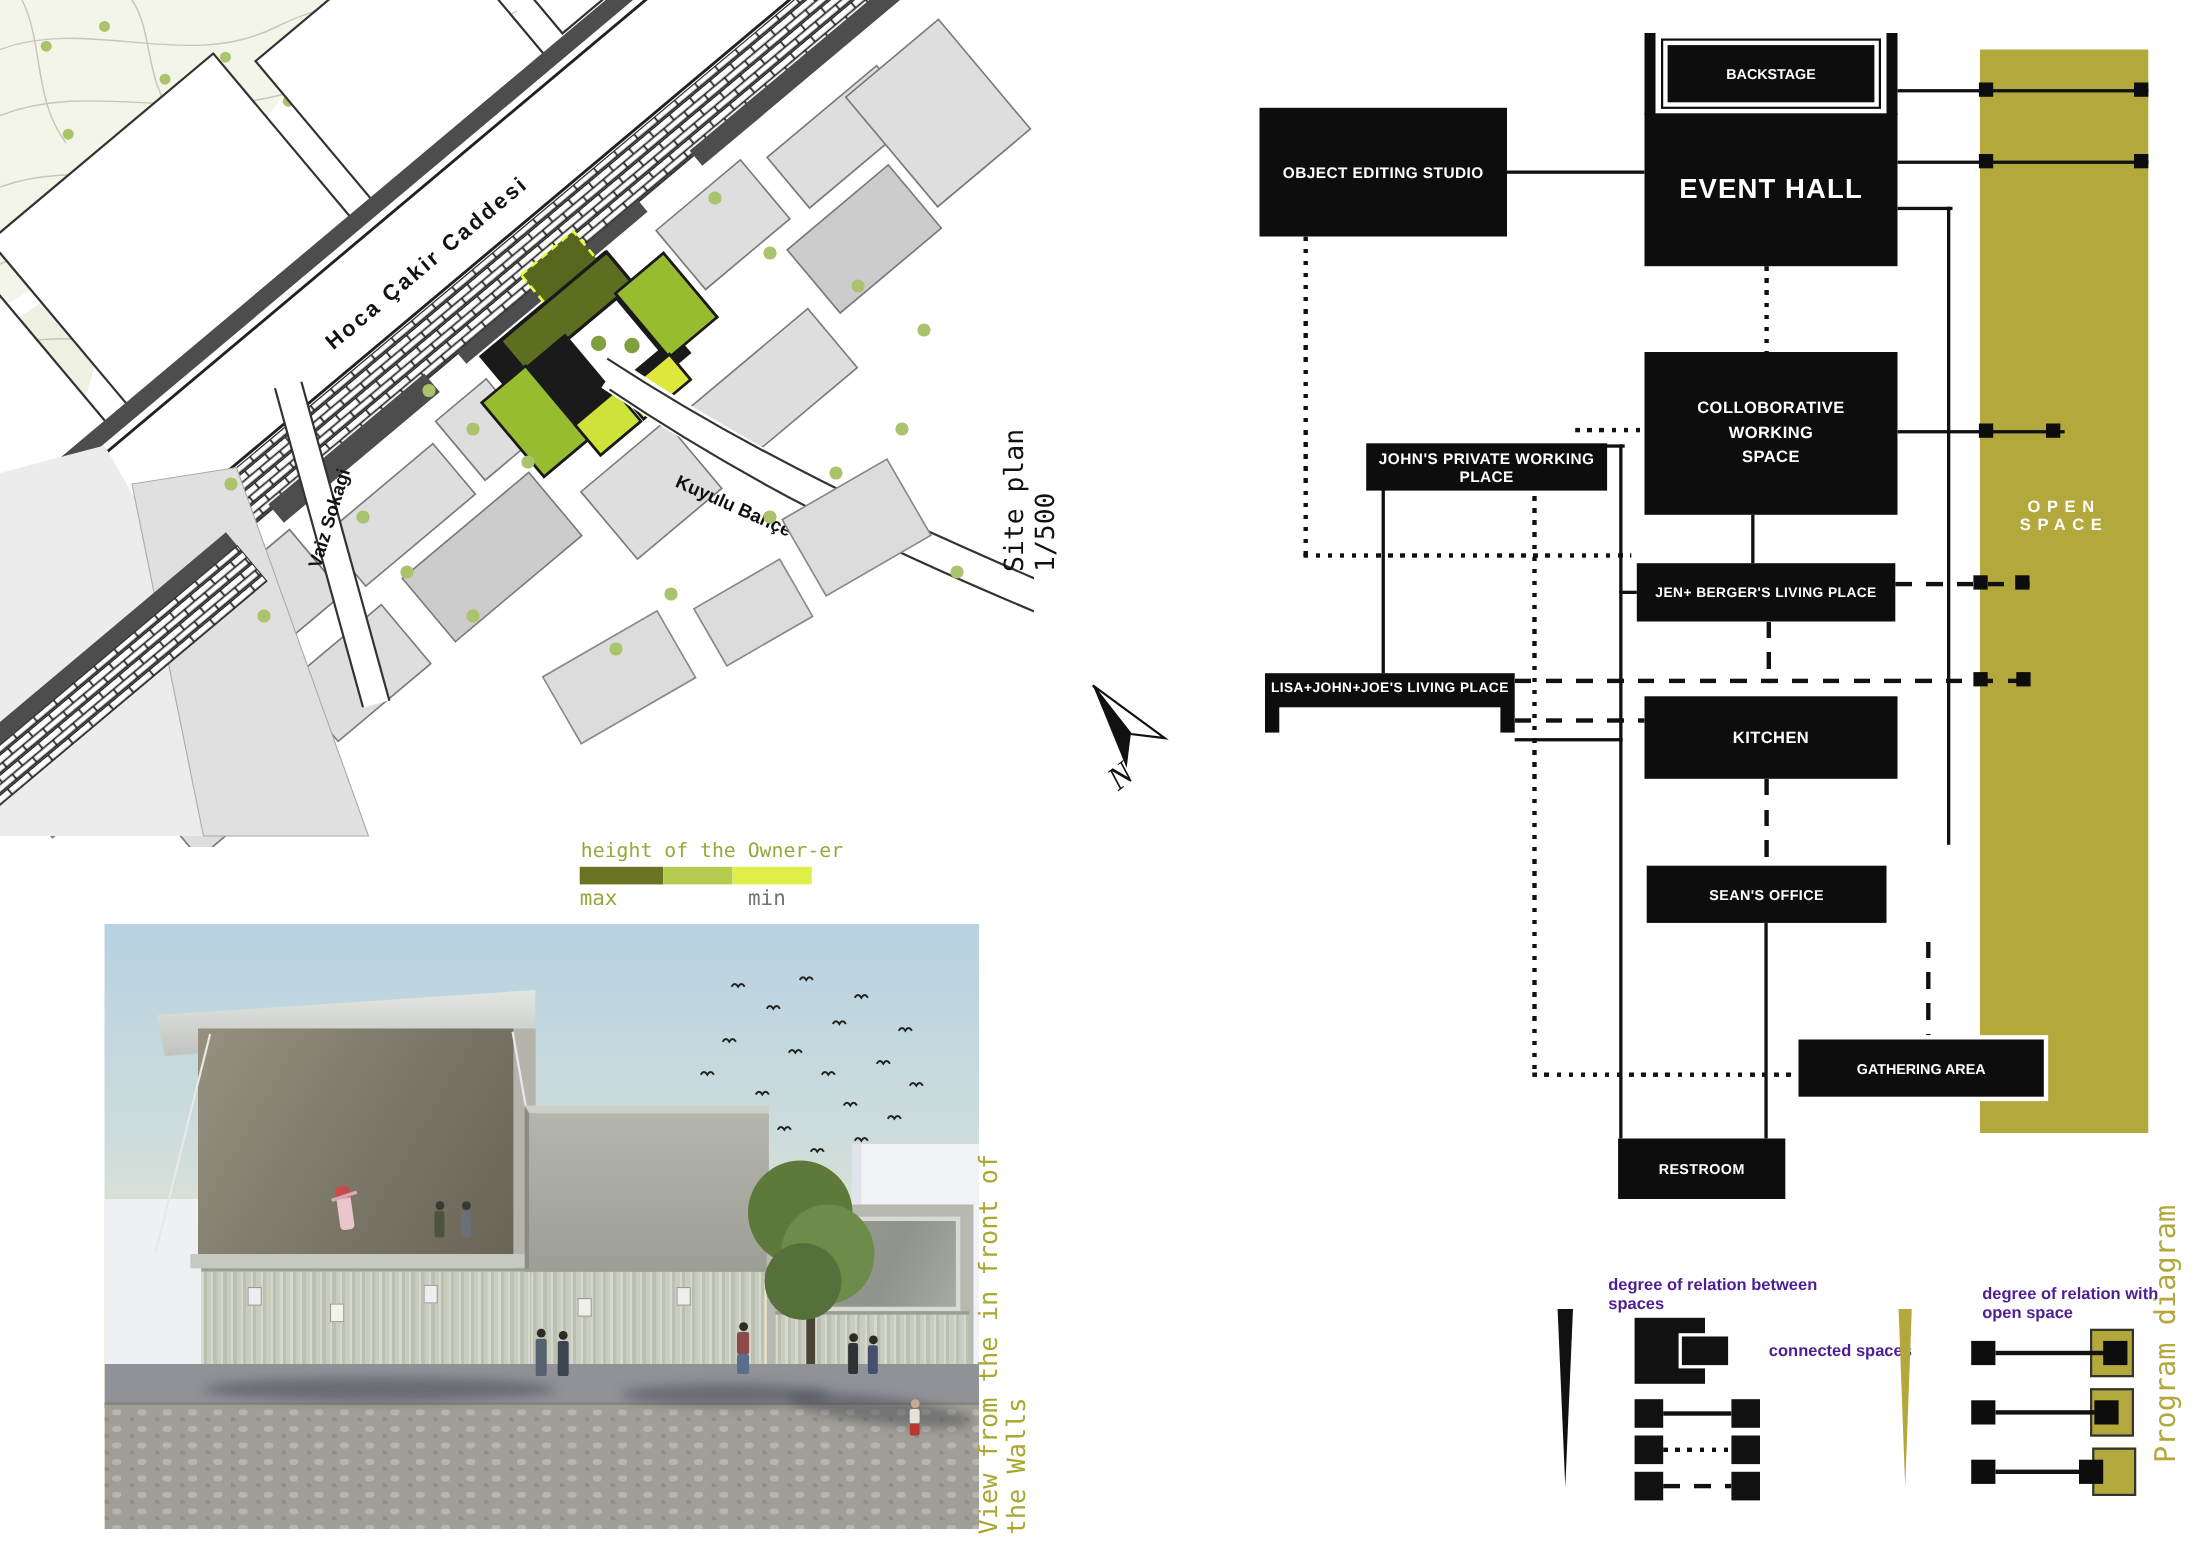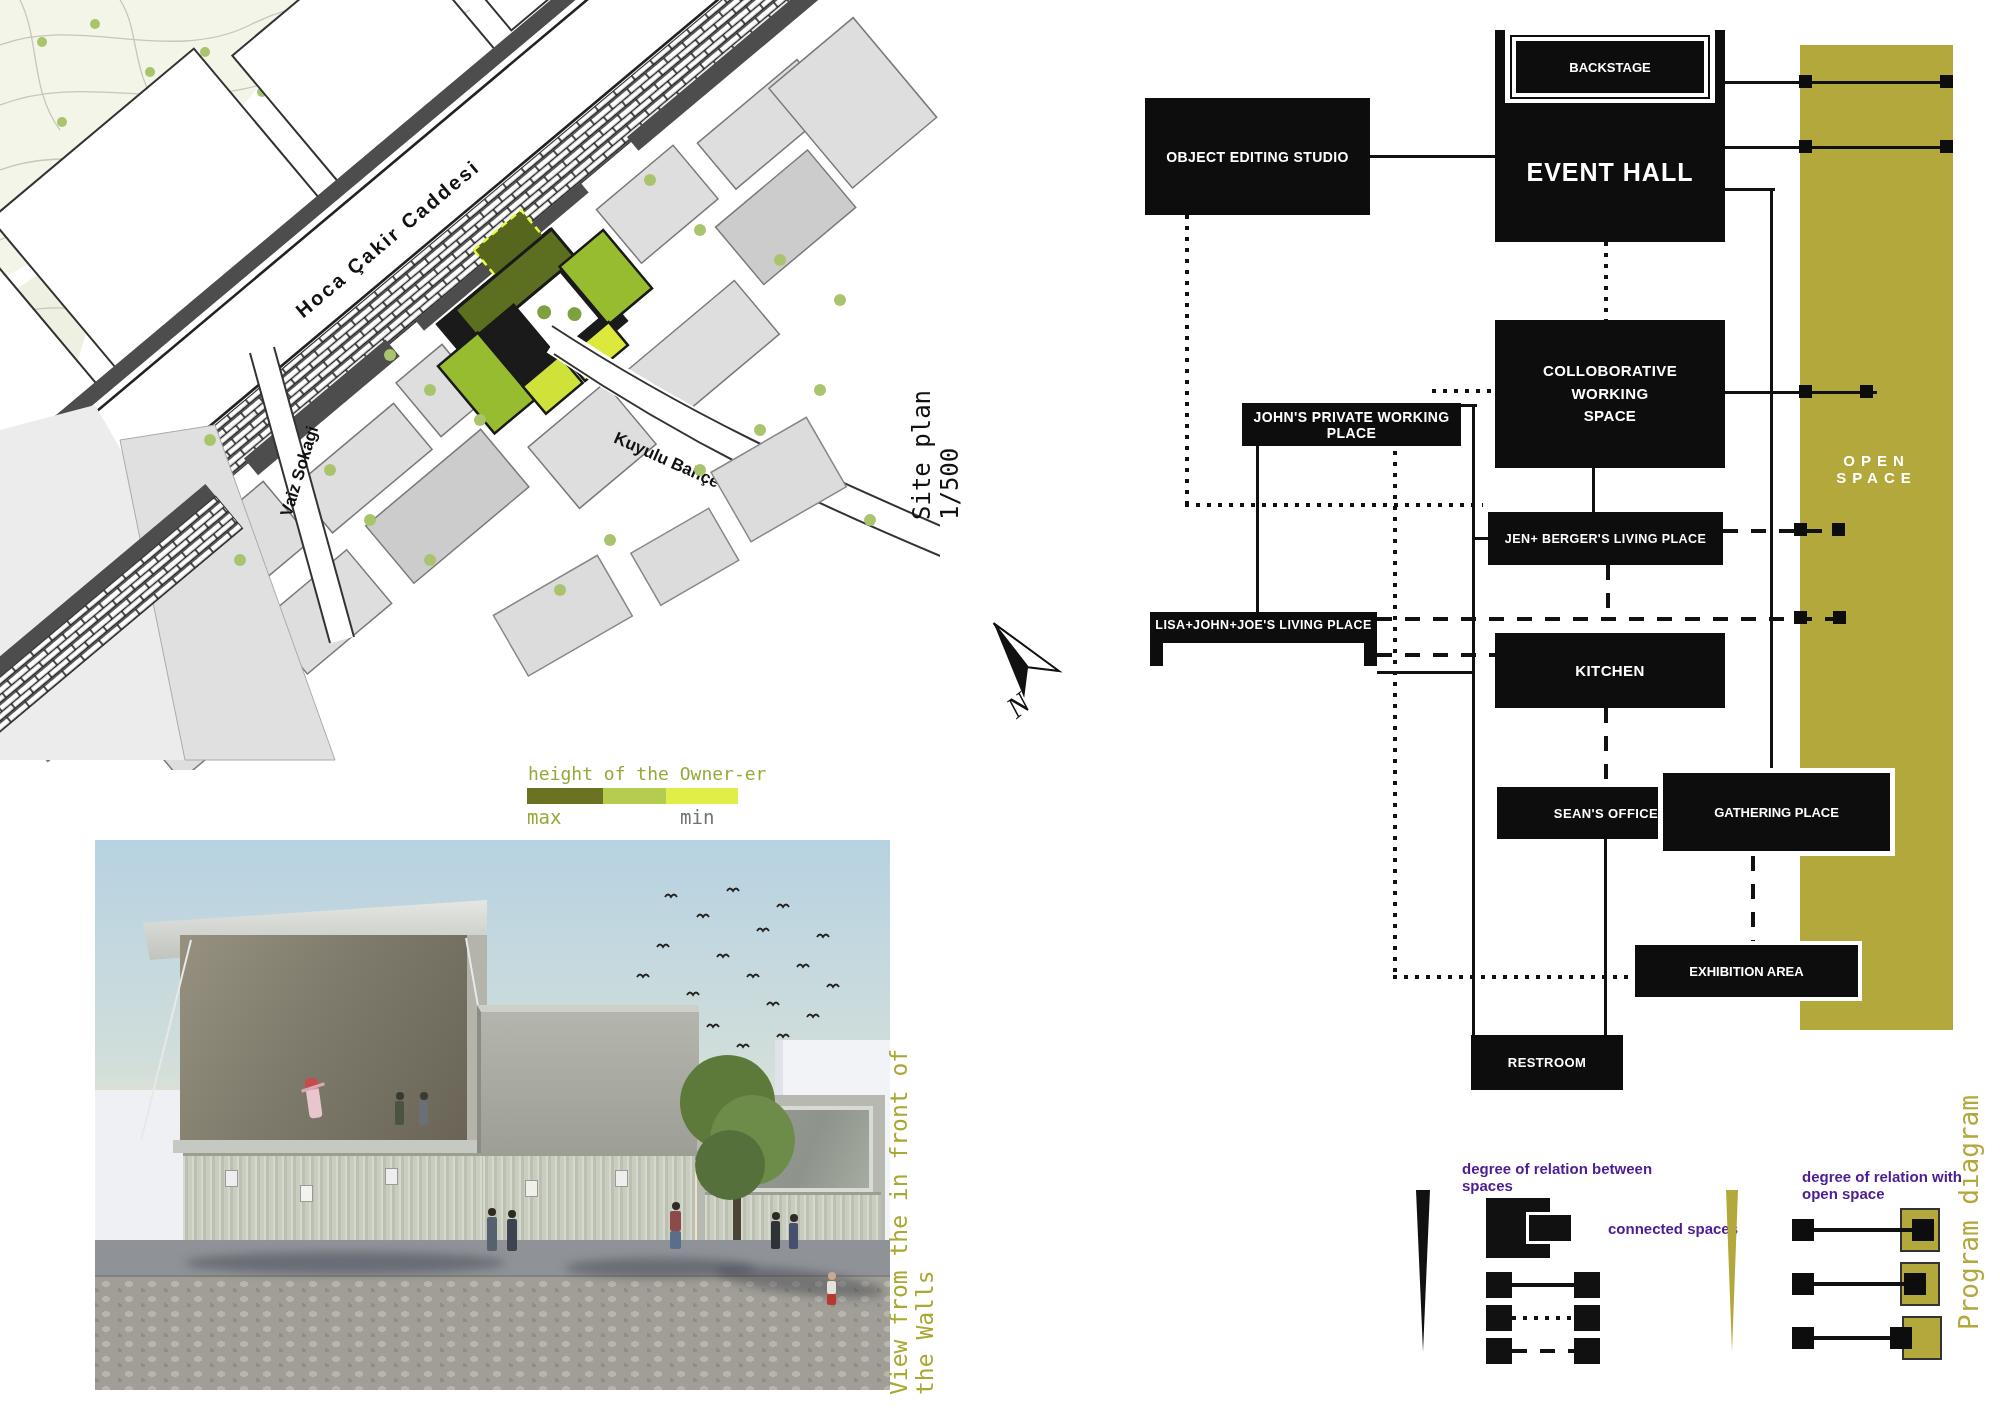--- a/index.html
+++ b/index.html
@@ -392,26 +392,23 @@
     <div style="margin-top:6px;">LISA+JOHN+JOE'S LIVING PLACE</div>
     <div style="position:absolute;left:13px;top:31px;width:201px;height:36px;background:#fff;padding:3px;box-sizing:border-box;">
       <div class="db-in" style="font-size:12.5px;border:1.5px solid #fff;">LISA'S PRIVATE WORKING PLACE</div>
     </div>
   </div>
 
   <div class="db" style="left:1495px;top:633px;width:230px;height:75px;font-size:15px;">KITCHEN</div>
 
   <div class="db" style="left:1497px;top:787px;width:218px;height:52px;font-size:13px;">SEAN'S OFFICE</div>
 
-  <div class="wframe" style="left:1658px;top:768px;width:237px;height:88px;padding:5px;">
-    <div class="db-in" style="font-size:13px;">GATHERING PLACE</div>
-  </div>
 
   <div class="wframe" style="left:1631px;top:941px;width:231px;height:60px;padding:4px;">
-    <div class="db-in" style="font-size:13px;">EXHIBITION AREA</div>
+    <div class="db-in" style="font-size:13px;">GATHERING AREA</div>
   </div>
 
   <div class="db" style="left:1471px;top:1035px;width:152px;height:55px;font-size:13px;">RESTROOM</div>
 
   <div class="vtext" style="left:1954px;top:1095px;height:235px;font-size:26px;color:#b3a83c;">Program diagram</div>
 
   <div class="leg-title" style="left:1462px;top:1160px;width:230px;">degree of relation between spaces</div>
   <div class="wedge" style="left:1416px;top:1190px;border-top:162px solid #111;"></div>
 
   <div class="abs" style="left:1486px;top:1198px;width:64px;height:60px;background:#111;"></div>

